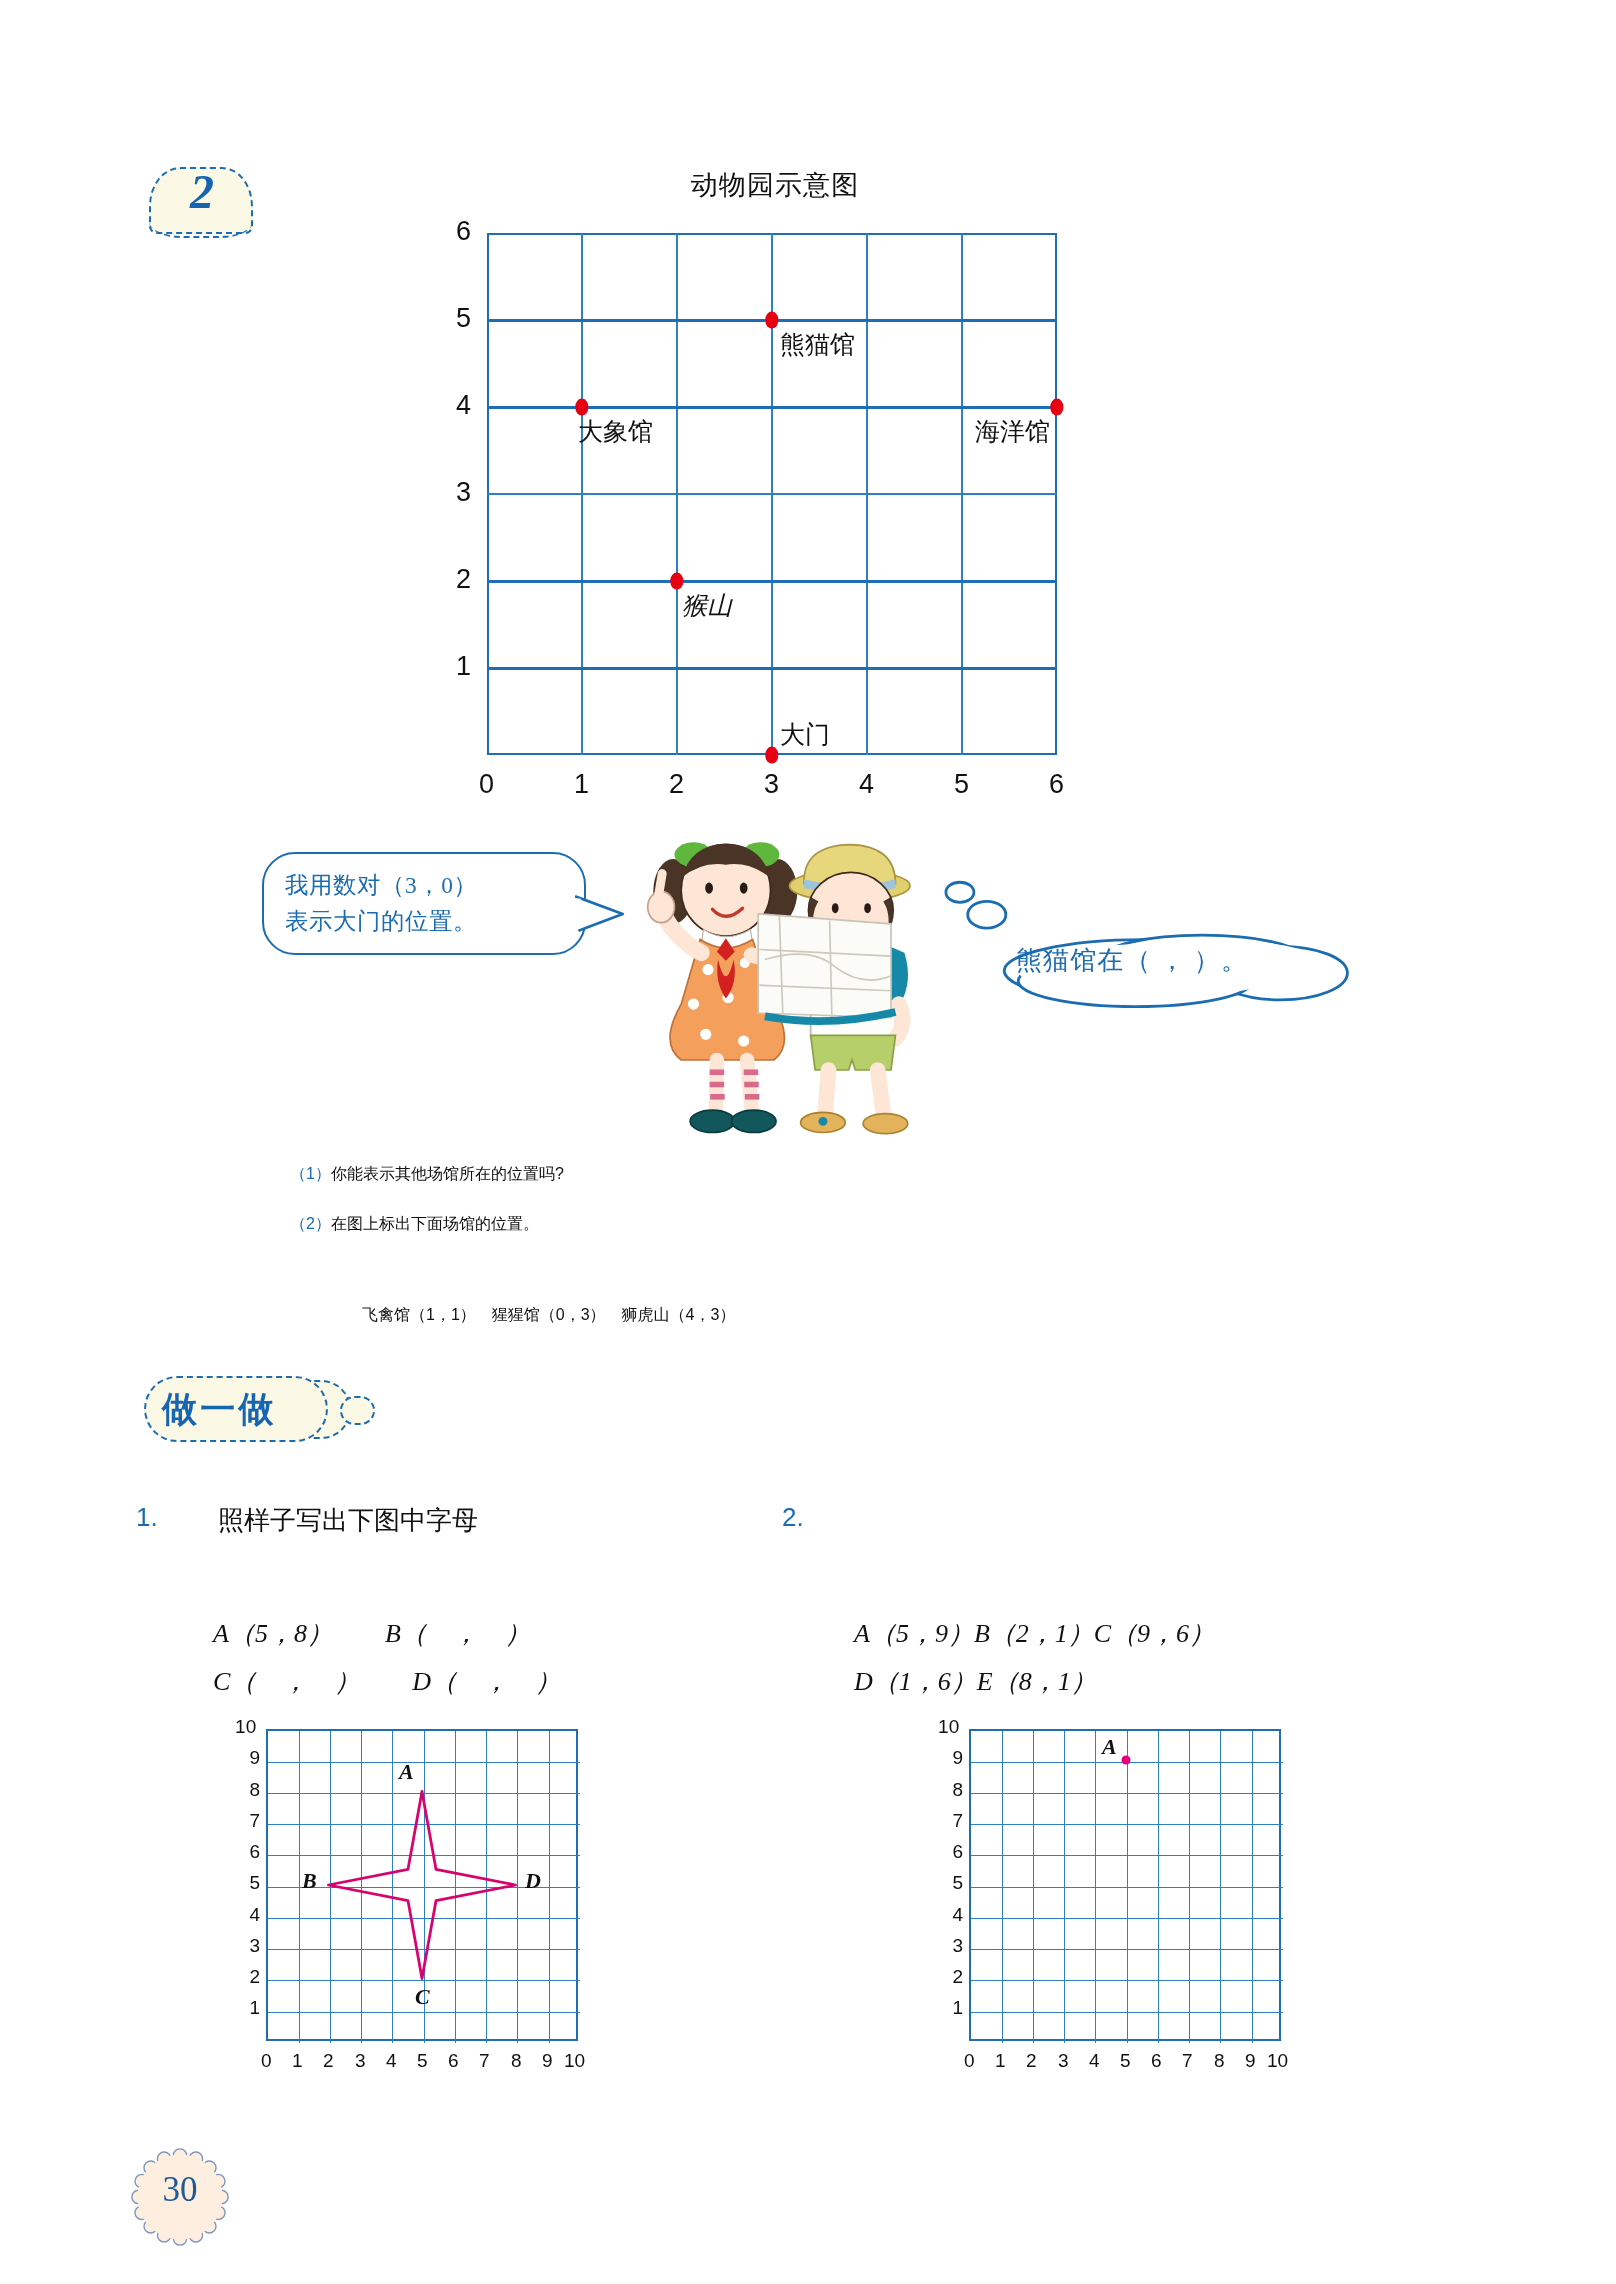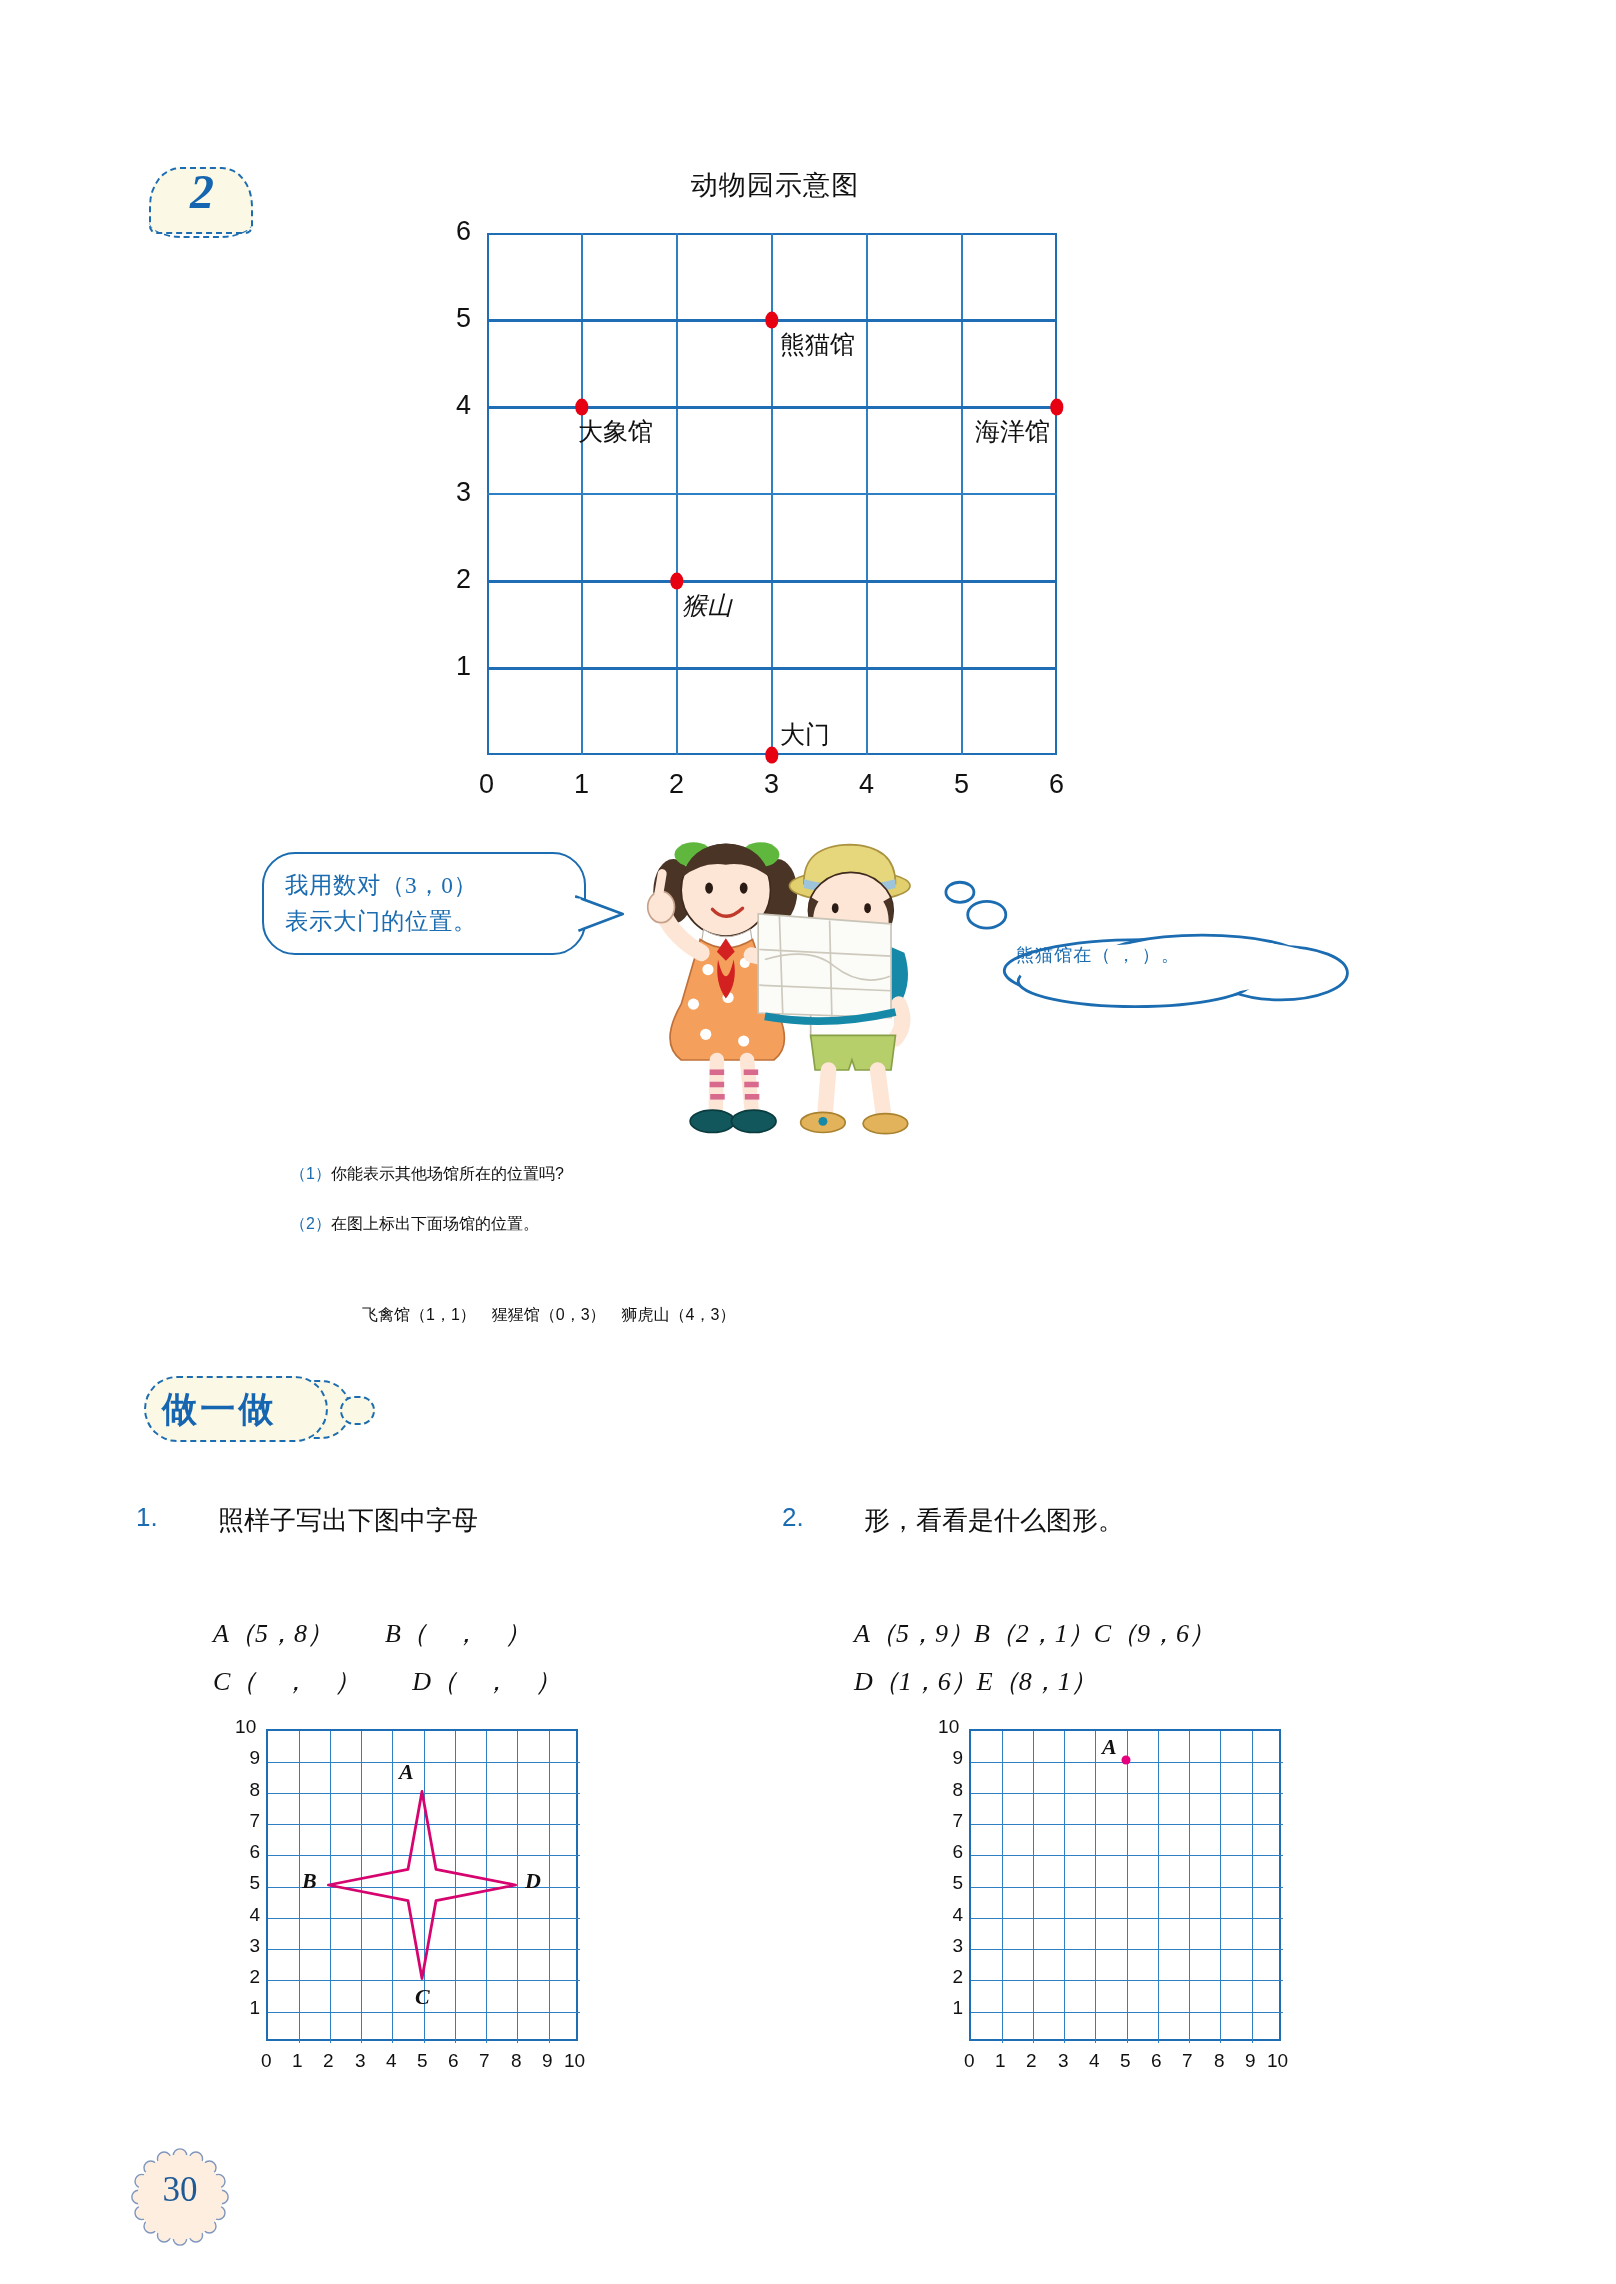--- a/index.html
+++ b/index.html
@@ -70,21 +70,21 @@
     font-size: 23.4px; line-height: 36px; color: #1b6cb0;
     font-family: "Liberation Serif", serif; letter-spacing: 0.6px;
   }
   #bubble-left-tail {
     left: 575px; top: 893px; width: 50px; height: 41px;
   }
 
   #bubble-right { left: 968px; top: 915px; width: 385px; height: 95px; }
   #bubble-right .cloudtxt {
     position: absolute; left: 48px; top: 28px; width: 312px;
-    font-size: 18px; color: #1b6cb0; white-space: nowrap;
+    font-size: 26px; color: #1b6cb0; white-space: nowrap;
     font-family: "Liberation Serif", serif; letter-spacing: 1.1px;
   }
 
   
   #kids { left: 633px; top: 820px; width: 285px; height: 346px; }
 
   
   .q-line {
     position: absolute; font-size: 16px; color: #111; white-space: nowrap;
     font-family: Liberation Sans, sans-serif;
@@ -406,21 +406,20 @@
       <div class="mini-num" style="left: 1.1px; top: -7.8px;">10</div>
       <div class="mini-pt-label" style="left: 165px; top: 35px;">A</div>
       <div class="mini-pt-label" style="left: 68px; top: 144px;">B</div>
       <div class="mini-pt-label" style="left: 181px; top: 260px;">C</div>
       <div class="mini-pt-label" style="left: 291px; top: 144px;">D</div>
     </div>
 </div>
 
 <div class="abs ex-num" style="left:782px; top:1502px;">2.</div>
 <div class="abs ex-text" style="left:864px; top:1500px; width:519px;">
-  <div>形，看看是什么图形。</div>
 </div>
 <div class="abs coord-line" style="left:854px; top:1616px;">A（5，9）B（2，1）C（9，6）</div>
 <div class="abs coord-line" style="left:854px; top:1664px;">D（1，6）E（8，1）</div>
 
 <div class="minigrid-wrap" id="mini2" style="left:937px; top:1724px; width:379px; height:368px;">
   <div class="minigrid" id="mini2-box" style="left:32px; top:4.5px; width:312px; height:312px;">
       <div class="v" style="left: 31px; height: 312px;"></div>
       <div class="h" style="top: 31px; width: 312px;"></div>
       <div class="v" style="left: 62px; height: 312px;"></div>
       <div class="h" style="top: 62px; width: 312px;"></div>

